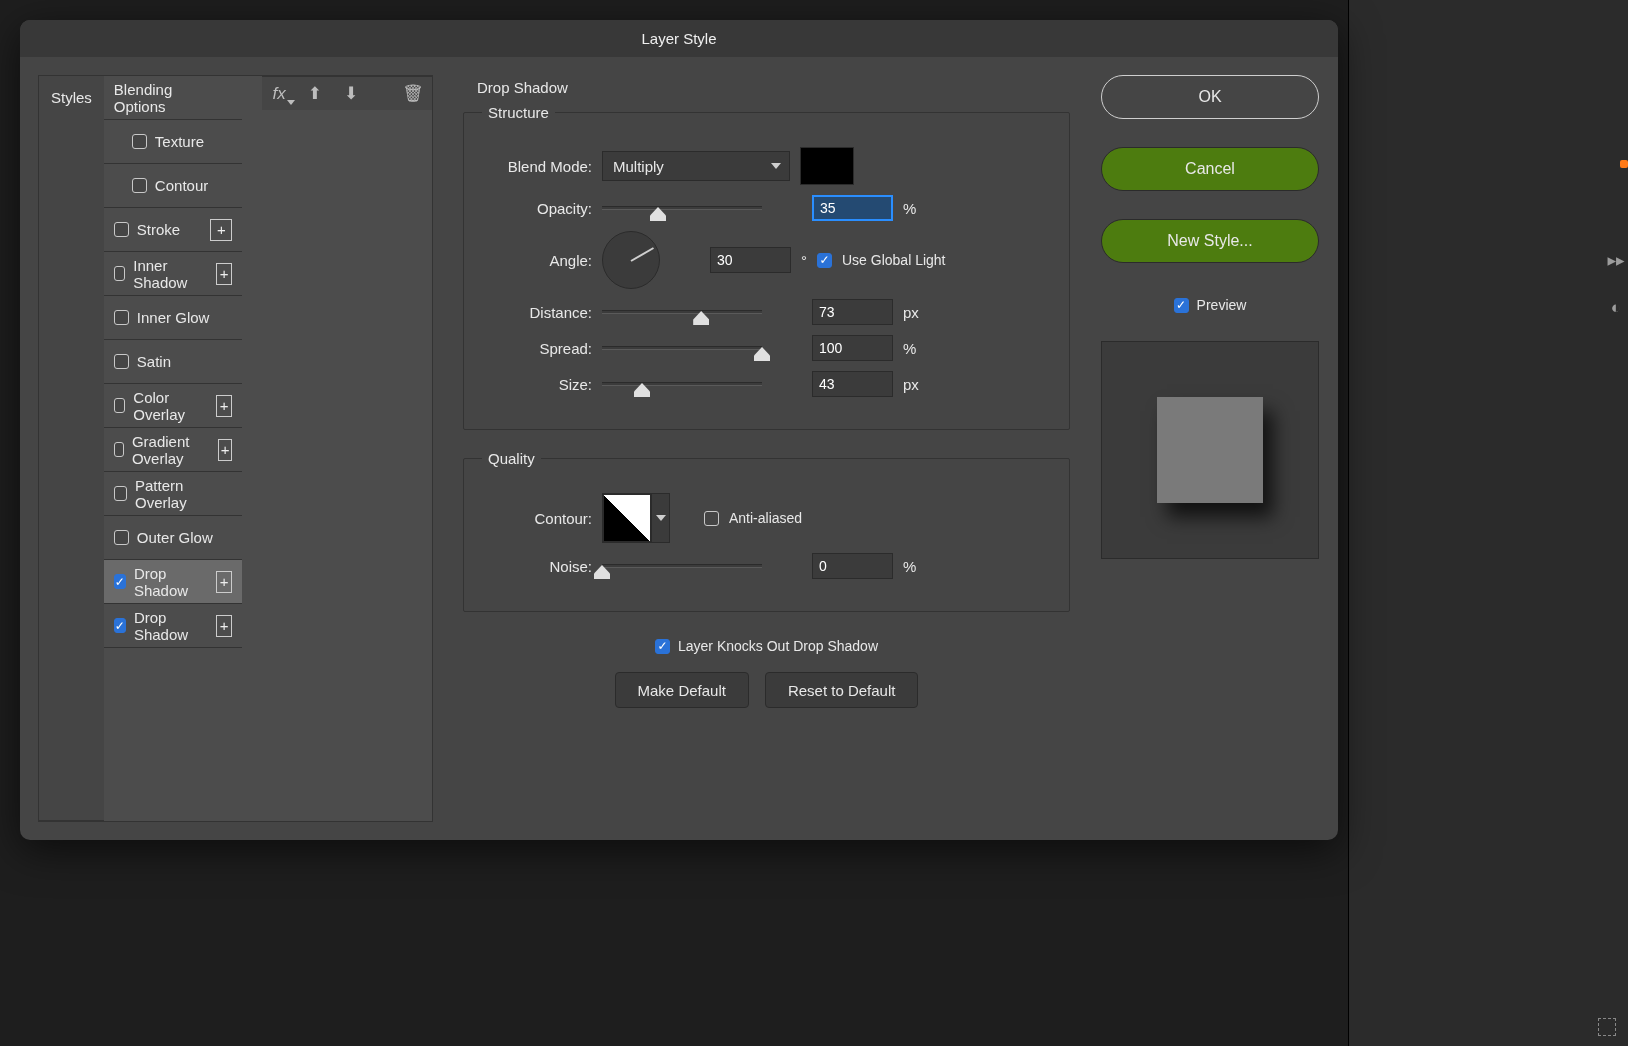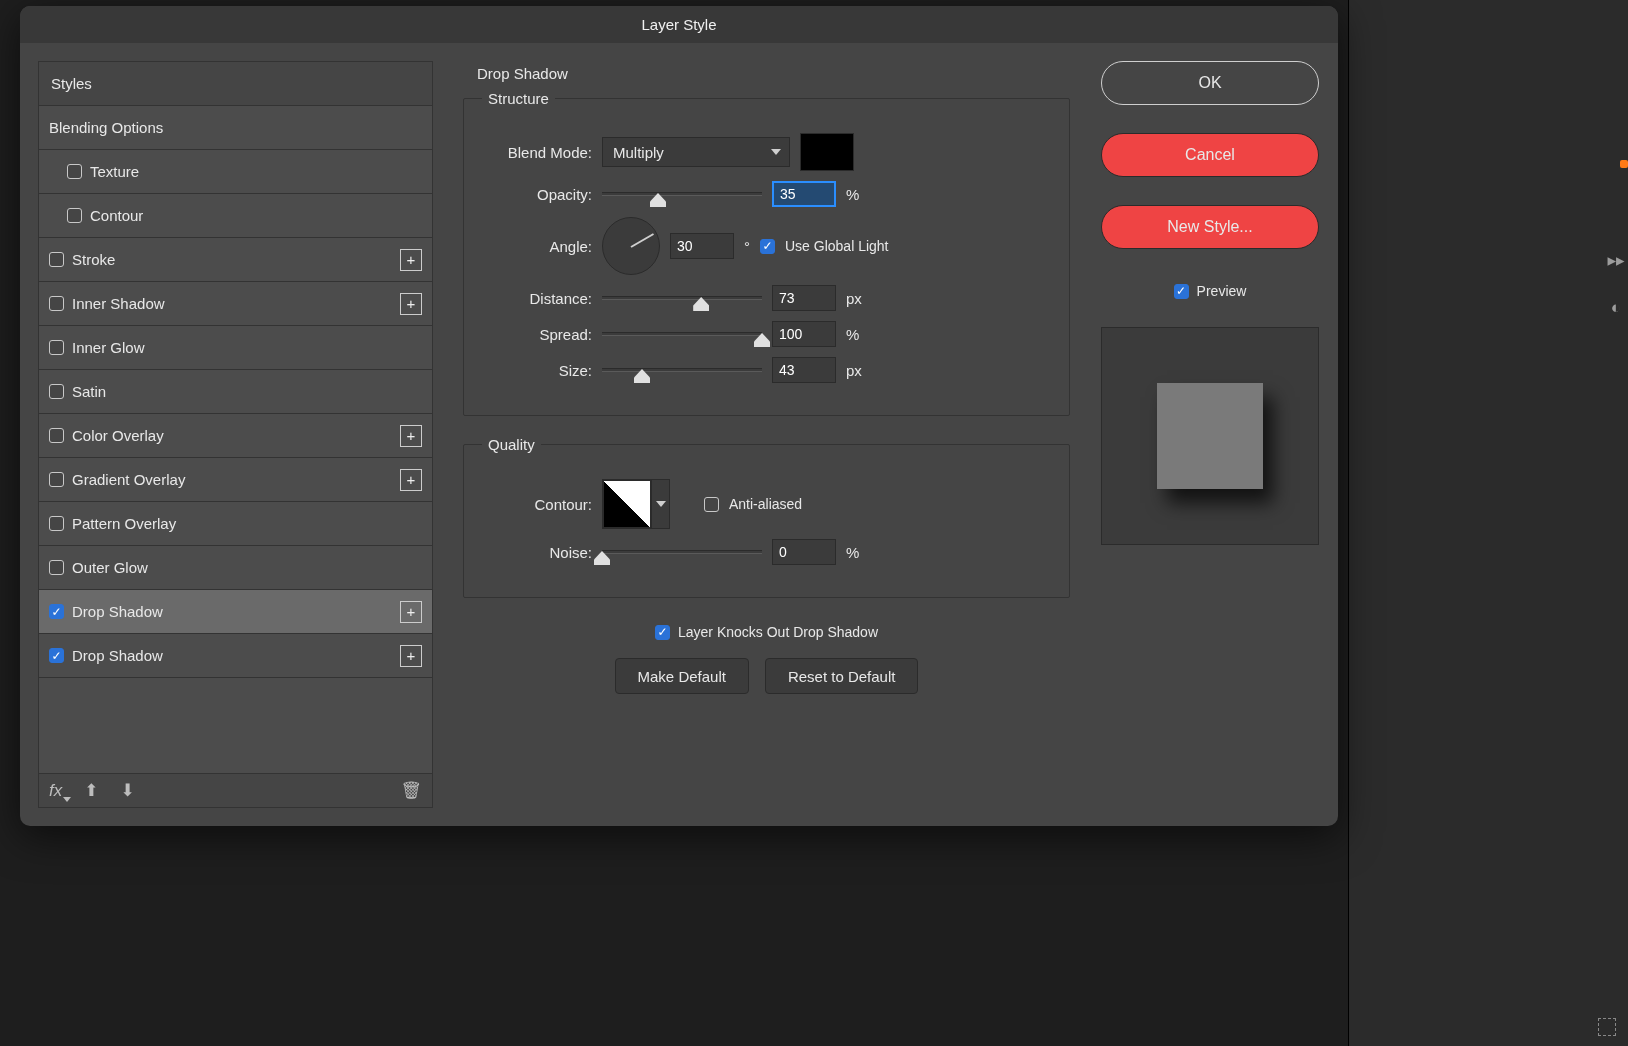--- a/index.html
+++ b/index.html
@@ -6,21 +6,21 @@
   html,body { margin:0; padding:0; height:100%; }
   body {
     font-family: -apple-system, "Helvetica Neue", Arial, sans-serif;
     font-size: 14px;
     color: #e8e8e8;
     background: #1e1e1e;
     overflow:hidden;
   }
   .dialog {
     position:absolute;
-    left:20px; top:6px;
+    left:20px; top:20px;
     width:1318px; height:820px;
     background:#454545;
     border-radius:10px;
     box-shadow: 0 10px 40px rgba(0,0,0,.6);
     display:flex;
     flex-direction:column;
   }
   .titlebar {
     height:37px;
     background:#383838;
@@ -37,21 +37,21 @@
     padding:18px;
     gap:30px;
   }
   
   .left-col { width:395px; display:flex; flex-direction:column;}
   .style-list {
     flex:1;
     background:#4c4c4c;
     border:1px solid #333;
     display:flex;
-    flex-direction:column;
+    flex-direction:row;
     overflow:hidden;
   }
   .style-list .hdr {
     background:#454545;
     padding:13px 12px;
     border-bottom:1px solid #333;
     font-size:15px;
   }
   .style-row {
     display:flex;
@@ -155,26 +155,27 @@
   }
   .slider .thumb {
     position:absolute;
     width:16px; height:14px;
     background:#e0e0e0;
     bottom:-3px;
     transform:translateX(-50%);
     clip-path: polygon(50% 0, 100% 60%, 100% 100%, 0 100%, 0 60%);
   }
   .numin {
-    width:64px; height:26px;
+    width:81px; height:26px;
     background:#3b3b3b;
     border:1px solid #2b2b2b;
     color:#fff;
     font-size:14px;
     padding:0 6px;
+    margin-left:40px;
   }
   .numin.hl { border:2px solid #2a8eff; background:#244a72;}
   .unit { font-size:15px;}
   .angle-dial {
     width:58px;height:58px;
     border-radius:50%;
     border:1px solid #2b2b2b;
     background:#3b3b3b;
     position:relative;
   }
@@ -224,21 +225,21 @@
   
   .right-col { width:220px; display:flex; flex-direction:column; gap:28px; align-items:center;}
   .pill-btn {
     width:218px; height:44px;
     border-radius:22px;
     border:1.5px solid #cfcfcf;
     display:flex; align-items:center; justify-content:center;
     font-size:16px;
     background:#454545;
   }
-  .pill-btn.sec { border-color:#2b2b2b; background:#ef4444;}
+  .pill-btn.sec { border-color:#2b2b2b; background:#4d7c0f;}
   .preview-ck{ display:flex; gap:8px; align-items:center; margin-top:6px;}
   .chk.blue { background:#2a72d8; border-color:#2a72d8;}
   .preview-box{
     width:218px; height:218px;
     background:#3b3b3b;
     border:1px solid #2b2b2b;
     display:flex;align-items:center;justify-content:center;
   }
   .preview-inner{
     width:106px;height:106px;background:#7a7a7a;

